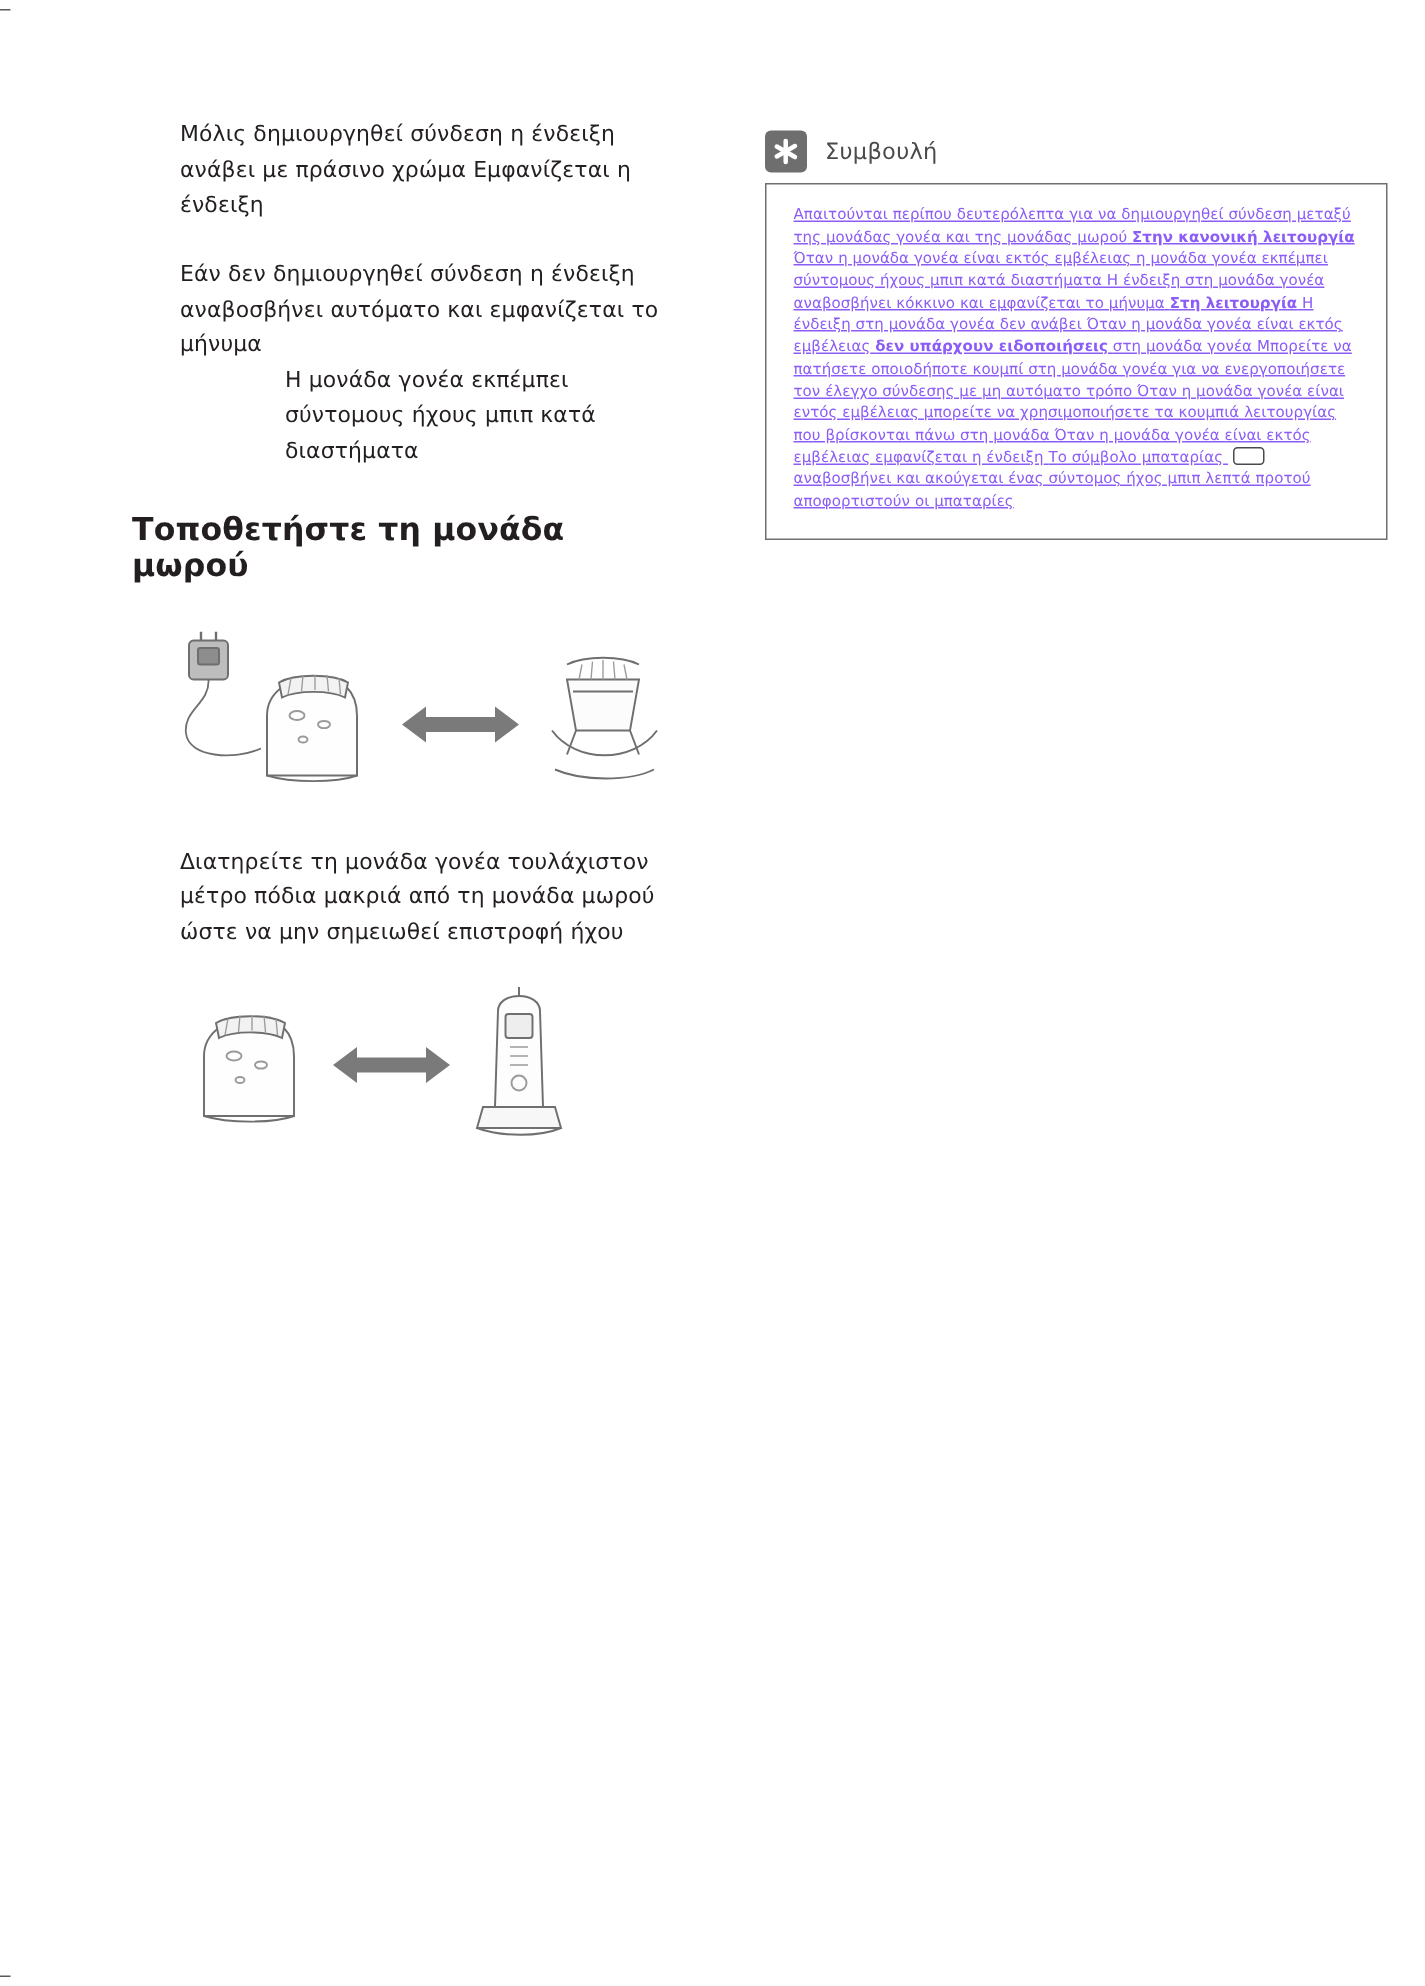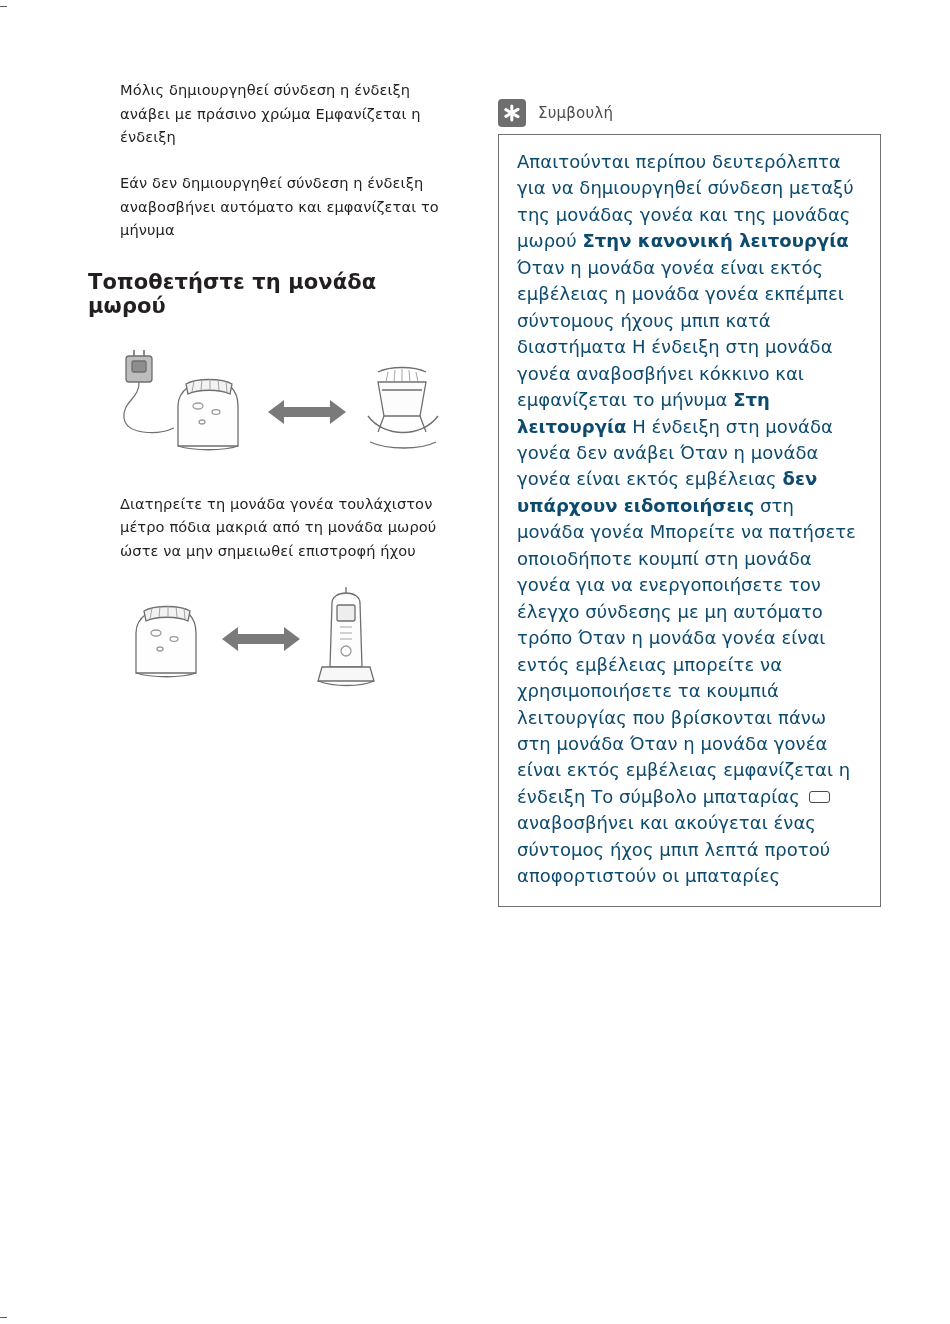--- a/index.html
+++ b/index.html
@@ -66,24 +66,23 @@
     position: relative;
     height: 110px;
     margin-left: 28px;
     margin-top: 22px;
   }
   svg { display: block; }
 
   
   .tip-col {
     position: absolute;
-    left: 498px;
+    left: 510px;
     top: 86px;
-    width: 383px;
-    margin-top: 12px;
+    width: 415px;
   }
   .tip-header {
     display: flex;
     align-items: center;
     gap: 12px;
     height: 30px;
   }
   .tip-star {
     width: 28px;
     height: 28px;
@@ -114,25 +113,26 @@
     color: #4b4b4b;
     letter-spacing: 0.2px;
   }
   .tip-box {
     margin-top: 6px;
     border: 1px solid #6f6f6f;
     padding: 14px 16px 16px 18px;
     box-sizing: border-box;
   }
   .tip-text {
-    font-size: 18px;
+    font-size: 10px;
     line-height: 1.47;
-    color: #0c4a6e;
+    color: #8b5cf6;
     letter-spacing: 0.05px;
     margin: 0;
+    text-decoration: underline;
   }
   .tip-text b { font-weight: bold; }
   .batt-sym {
     display: inline-block;
     width: 19px;
     height: 10px;
     border: 1.4px solid #4a4a4a;
     border-radius: 3px;
     vertical-align: middle;
     margin: 0 3px;
@@ -146,20 +146,21 @@
 <div class="crop-mark crop-tl"></div>
 <div class="crop-mark crop-bl"></div>
 
 <div class="left-col">
 
   <p class="para indent">Μόλις δημιουργηθεί σύνδεση  η ένδειξη         ανάβει με πράσινο χρώμα Εμφανίζεται η ένδειξη</p>
 
   <div class="gap-md"></div>
 
   <p class="para indent">Εάν δεν δημιουργηθεί σύνδεση  η ένδειξη         αναβοσβήνει αυτόματο και εμφανίζεται το μήνυμα</p>
+  <p class="para indent hang">Η μονάδα γονέα εκπέμπει σύντομους ήχους  μπιπ  κατά διαστήματα</p>
 
   <div class="gap-lg"></div>
 
   <h2 class="section-head">Τοποθετήστε τη μονάδα μωρού</h2>
 
   <div class="gap-sm"></div>
 
 
   <div class="illus1">
     <svg width="340" height="120" viewBox="0 0 340 120" aria-hidden="true">

